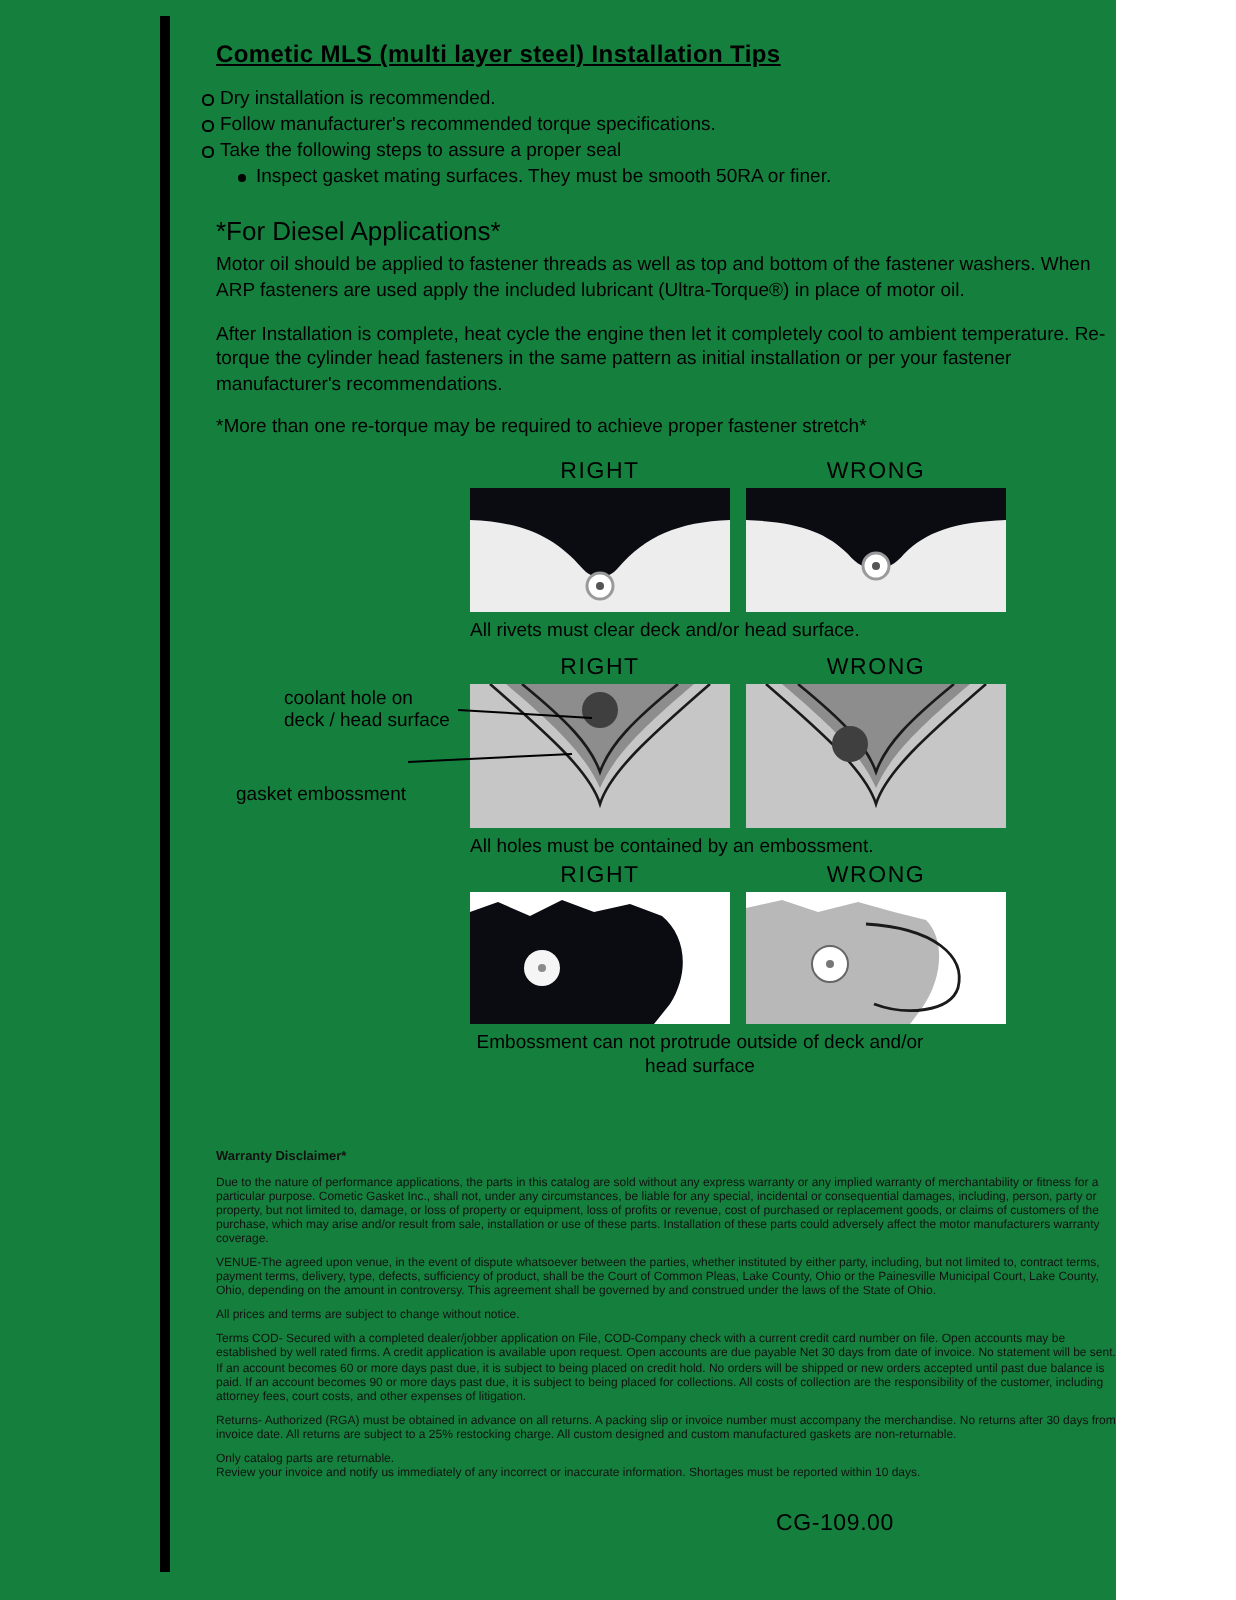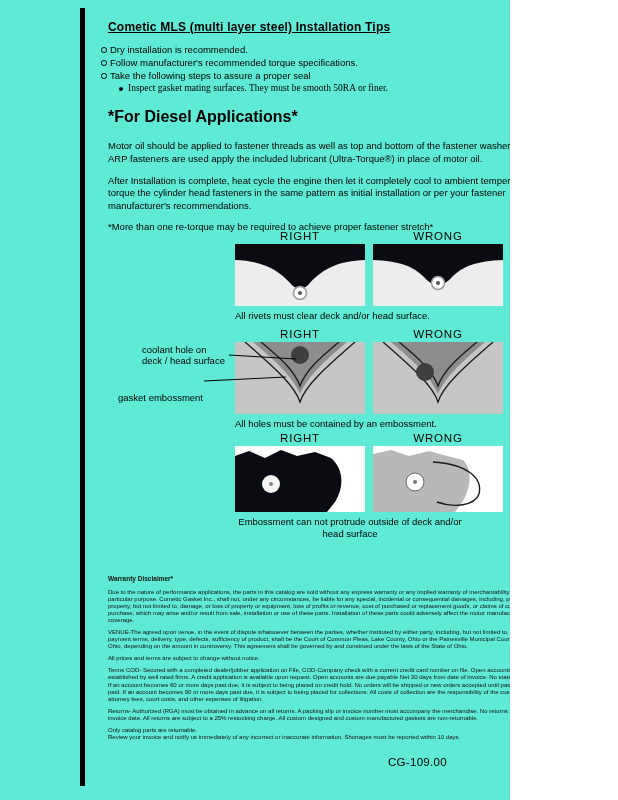--- a/index.html
+++ b/index.html
@@ -1,34 +1,34 @@
 <!DOCTYPE html>
 <html><head>
 <meta charset="utf-8">
 <style>
   * { margin:0; padding:0; box-sizing:border-box; }
   html,body { background:#ffffff; }
   .page {
-    position:relative; width:510px; height:800px; background:#5eead4;
+    position:relative; width:558px; height:800px; background:#15803d;
     font-family:"Liberation Sans","DejaVu Sans",sans-serif; color:#000;
     overflow:hidden;
   }
   .left-rule { position:absolute; left:80px; top:8px; width:5px; height:778px; background:#000; }
 
   .content { position:absolute; left:96px; top:14px; width:472px; }
   .title { font-size:12px; font-weight:bold; text-decoration:underline; margin:6px 0 9px 12px; letter-spacing:.2px; }
 
   .tips { list-style:none; font-size:9.5px; line-height:1.38; margin-left:4px; }
   .tips li { position:relative; padding-left:10px; }
   .tips li::before { content:""; position:absolute; left:1px; top:4px; width:3.5px; height:3.5px; border:1px solid #000; border-radius:50%; }
   .subtips { list-style:none; font-size:9.5px; line-height:1.38; margin-left:22px; }
-  .subtips li { position:relative; padding-left:10px;font-family:Liberation Serif, serif; }
+  .subtips li { position:relative; padding-left:10px; }
   .subtips li::before { content:""; position:absolute; left:1px; top:4.5px; width:4px; height:4px; background:#000; border-radius:50%; }
 
-  .diesel-heading { font-size:16px; font-weight:bold; margin:13px 0 14px 12px; }
+  .diesel-heading { font-size:13px; font-weight:normal; margin:13px 0 4px 12px; }
   .para { font-size:9.5px; line-height:1.32; margin:0 0 9px 12px; width:448px; }
   .note { font-size:9.5px; margin:1px 0 0 12px; }
 
   .diag-section { position:absolute; left:235px; width:268px; }
   .diag-headers { display:flex; }
   .diag-headers span { width:130px; text-align:center; font-size:11.5px; letter-spacing:.8px; }
   .diag-headers span + span { margin-left:8px; }
   .diag-panels { display:flex; gap:8px; margin-top:2px; }
   .panel { font-size:0; line-height:0; }
   .caption { font-size:9.5px; line-height:1.25; margin-top:4px; }

